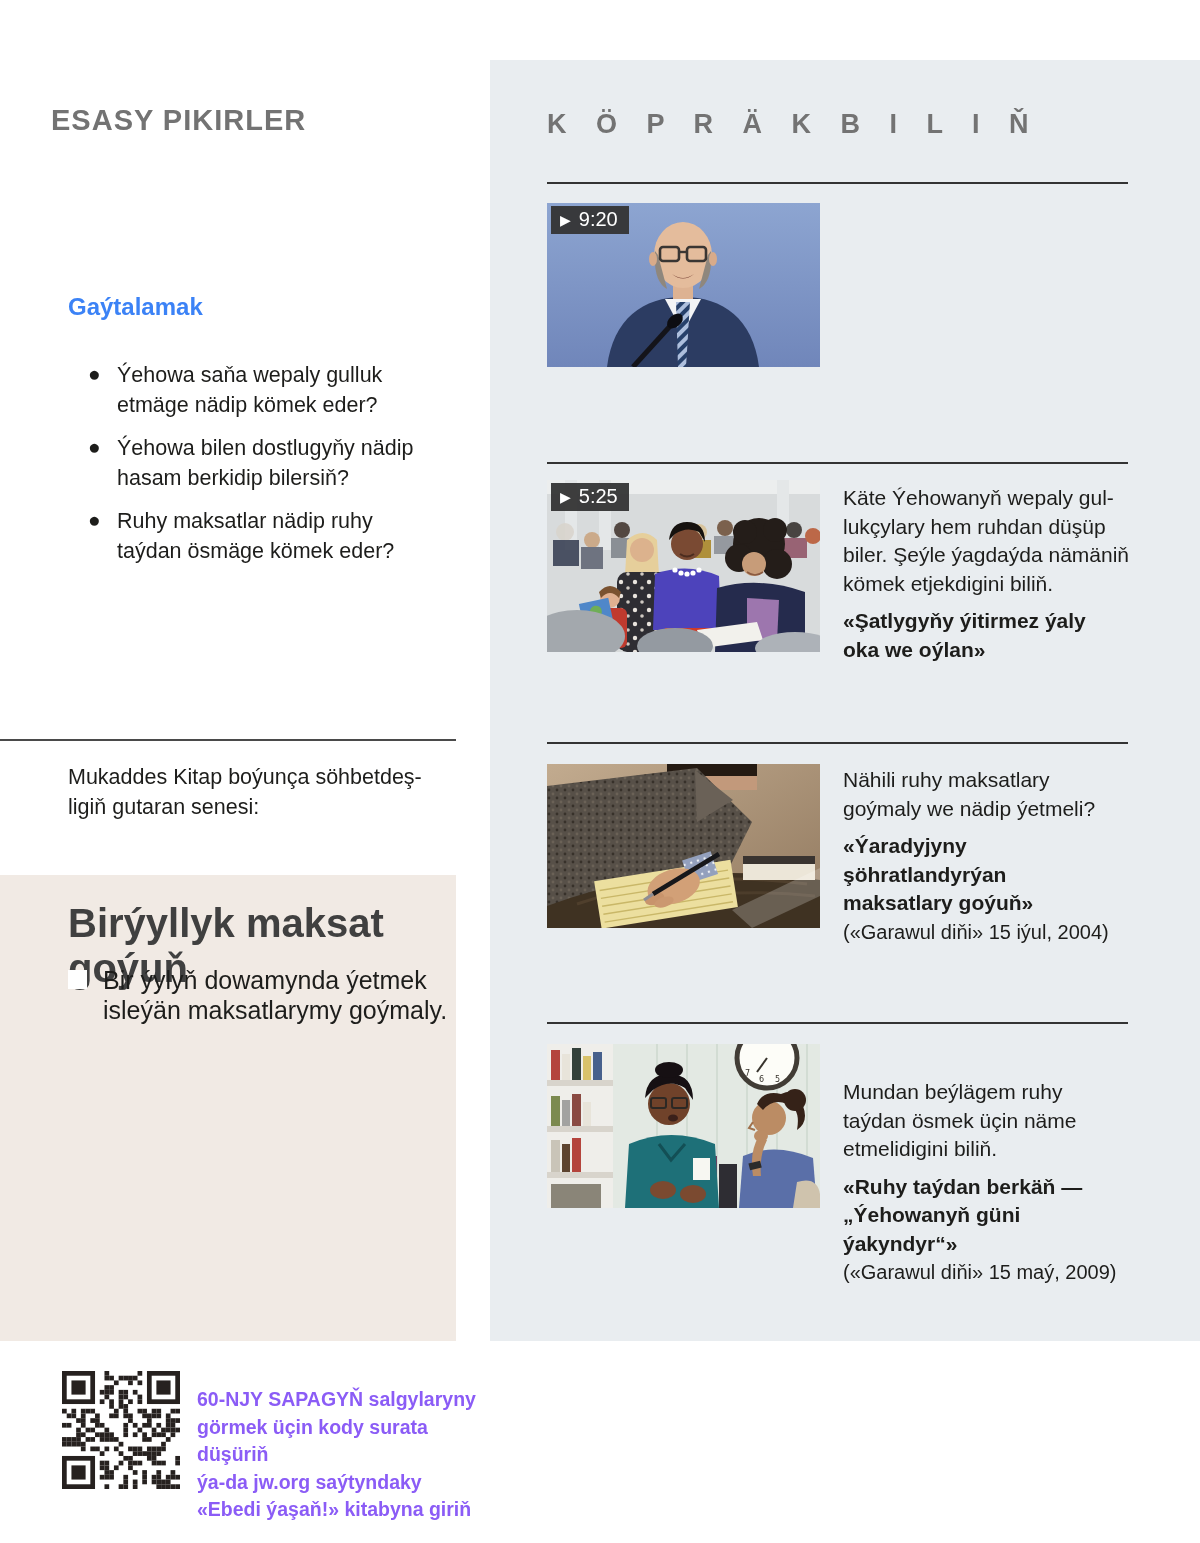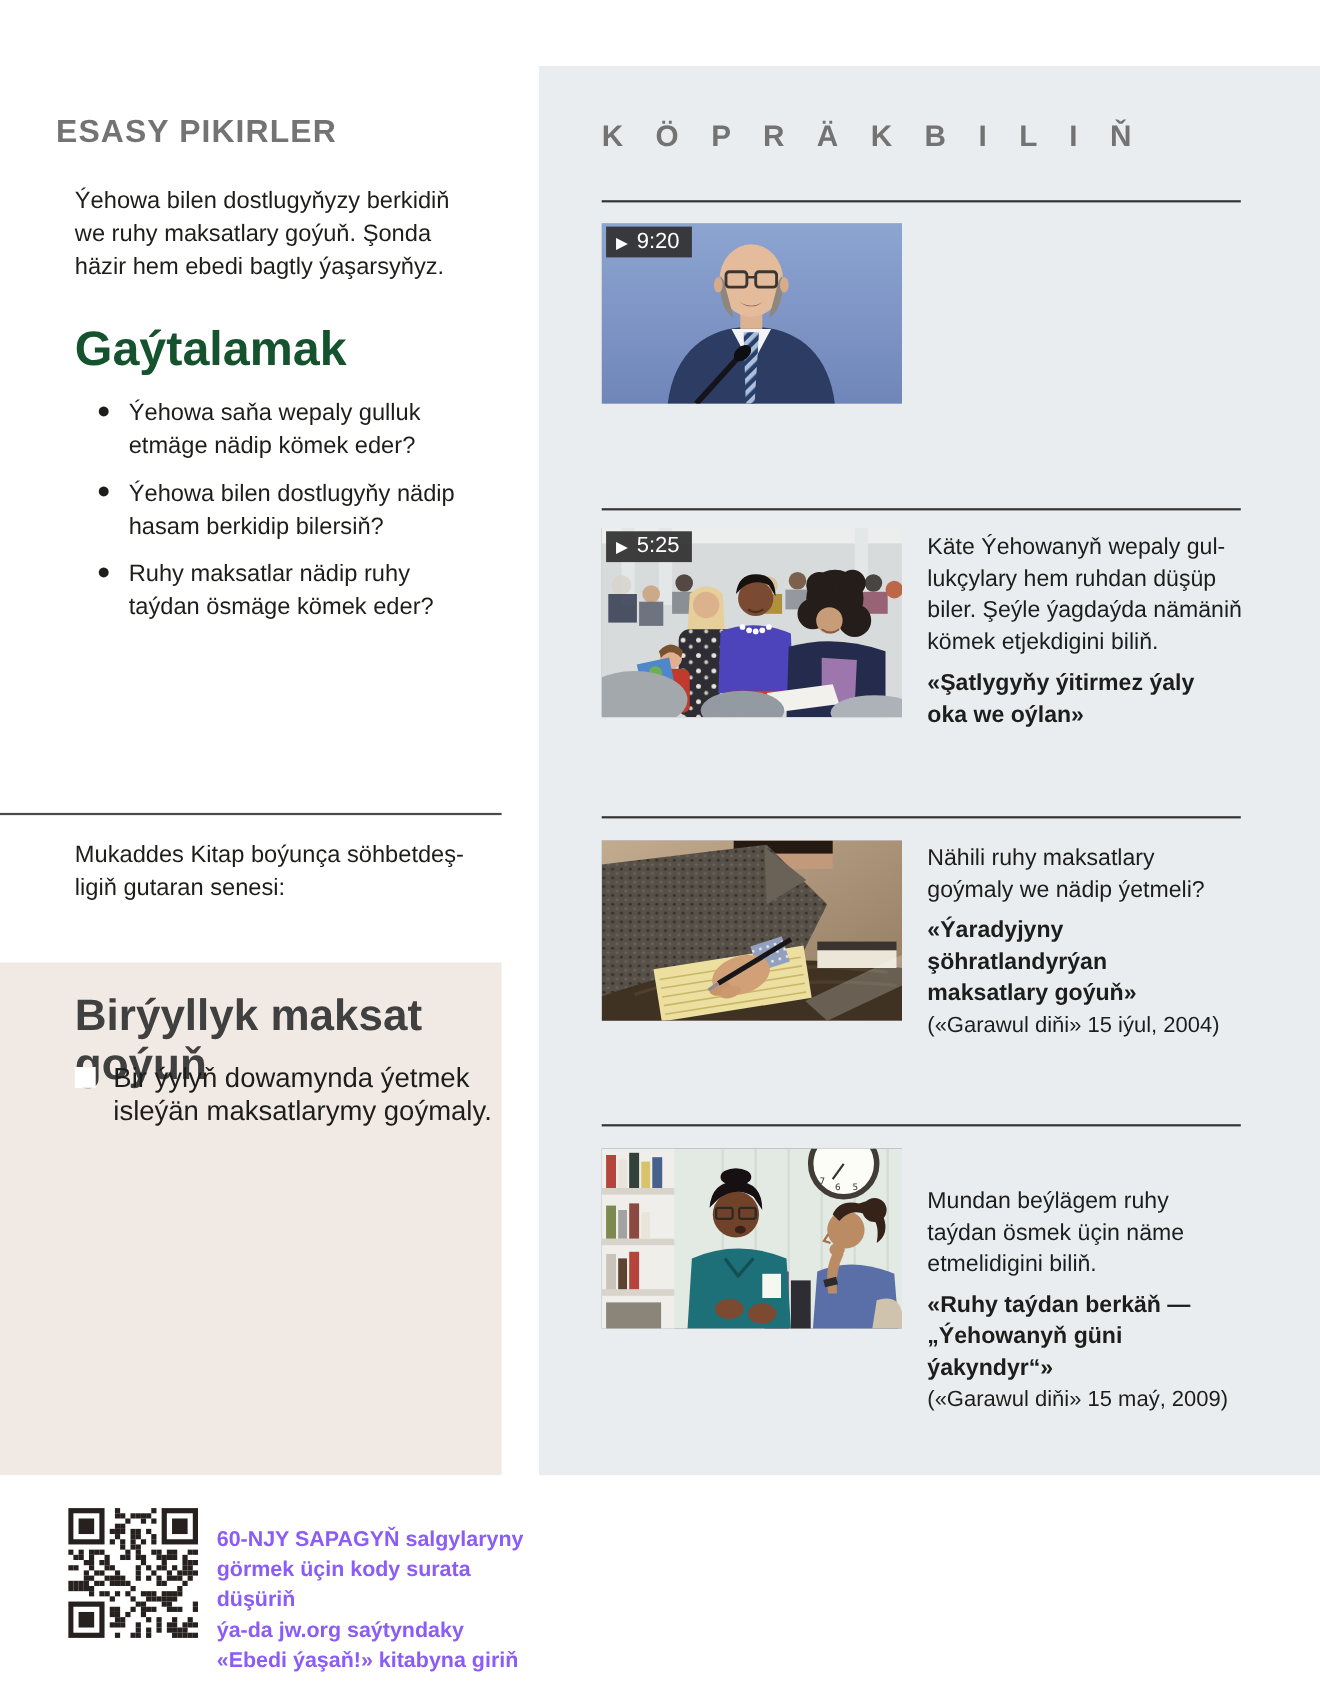--- a/index.html
+++ b/index.html
@@ -4,21 +4,21 @@
 <style>
   html,body{margin:0;padding:0;background:#ffffff;}
   #canvas{position:relative;width:1200px;height:1543px;background:#ffffff;overflow:hidden;
           font-family:"Liberation Sans","DejaVu Sans",sans-serif;color:#1d1d1b;}
   .abs{position:absolute;}
   .ml{white-space:pre-line;}
 
   
   .h1{left:51px;top:104px;font-size:29px;font-weight:700;letter-spacing:1px;color:#737373;}
   .intro{left:68px;top:167px;width:400px;font-size:21.5px;line-height:30px;}
-  .h2{left:68px;top:293px;font-size:44px;font-weight:600;color:#14532d;}
+  .h2{left:68px;top:293px;font-size:24px;font-weight:600;color:#3b82f6;}
   .bullets{left:68px;top:360px;width:410px;list-style:none;margin:0;padding:0;}
   .bullets li{position:relative;padding-left:49px;margin-bottom:13px;font-size:21.5px;line-height:30px;}
   .bullets li .dot{position:absolute;left:20px;top:-1px;font-size:21px;}
   .rule-left{left:0;top:739px;width:456px;border-top:2px solid #4a4a4a;height:0;}
   .note{left:68px;top:762px;width:400px;font-size:21.5px;line-height:30px;}
   .goalbox{left:0;top:875px;width:456px;height:466px;background:#f1eae4;}
   .goalbox .h3{position:absolute;left:68px;top:26px;font-size:40px;font-weight:600;color:#404040;}
   .goalrow{position:absolute;left:68px;top:90px;display:flex;align-items:flex-start;}
   .checkbox{width:19px;height:19px;background:#ffffff;margin-top:5px;flex:none;}
   .goallabel{margin-left:16px;font-size:25px;line-height:30px;}
@@ -42,23 +42,20 @@
   .esource{font-size:20px;line-height:27px;margin-top:1px;}
 </style>
 </head>
 <body>
 
 <div id="canvas">
 
   <div class="abs panel"></div>
 
   <div class="abs h1">ESASY PIKIRLER</div>
-  <div class="abs intro ml">Ýehowa bilen dostlugyňyzy berkidiň
-we ruhy maksatlary goýuň. Şonda
-häzir hem ebedi bagtly ýaşarsyňyz.</div>
 
   <div class="abs h2">Gaýtalamak</div>
   <ul class="abs bullets">
     <li><span class="dot">●</span><span class="ml">Ýehowa saňa wepaly gulluk
 etmäge nädip kömek eder?</span></li>
     <li><span class="dot">●</span><span class="ml">Ýehowa bilen dostlugyňy nädip
 hasam berkidip bilersiň?</span></li>
     <li><span class="dot">●</span><span class="ml">Ruhy maksatlar nädip ruhy
 taýdan ösmäge kömek eder?</span></li>
   </ul>

